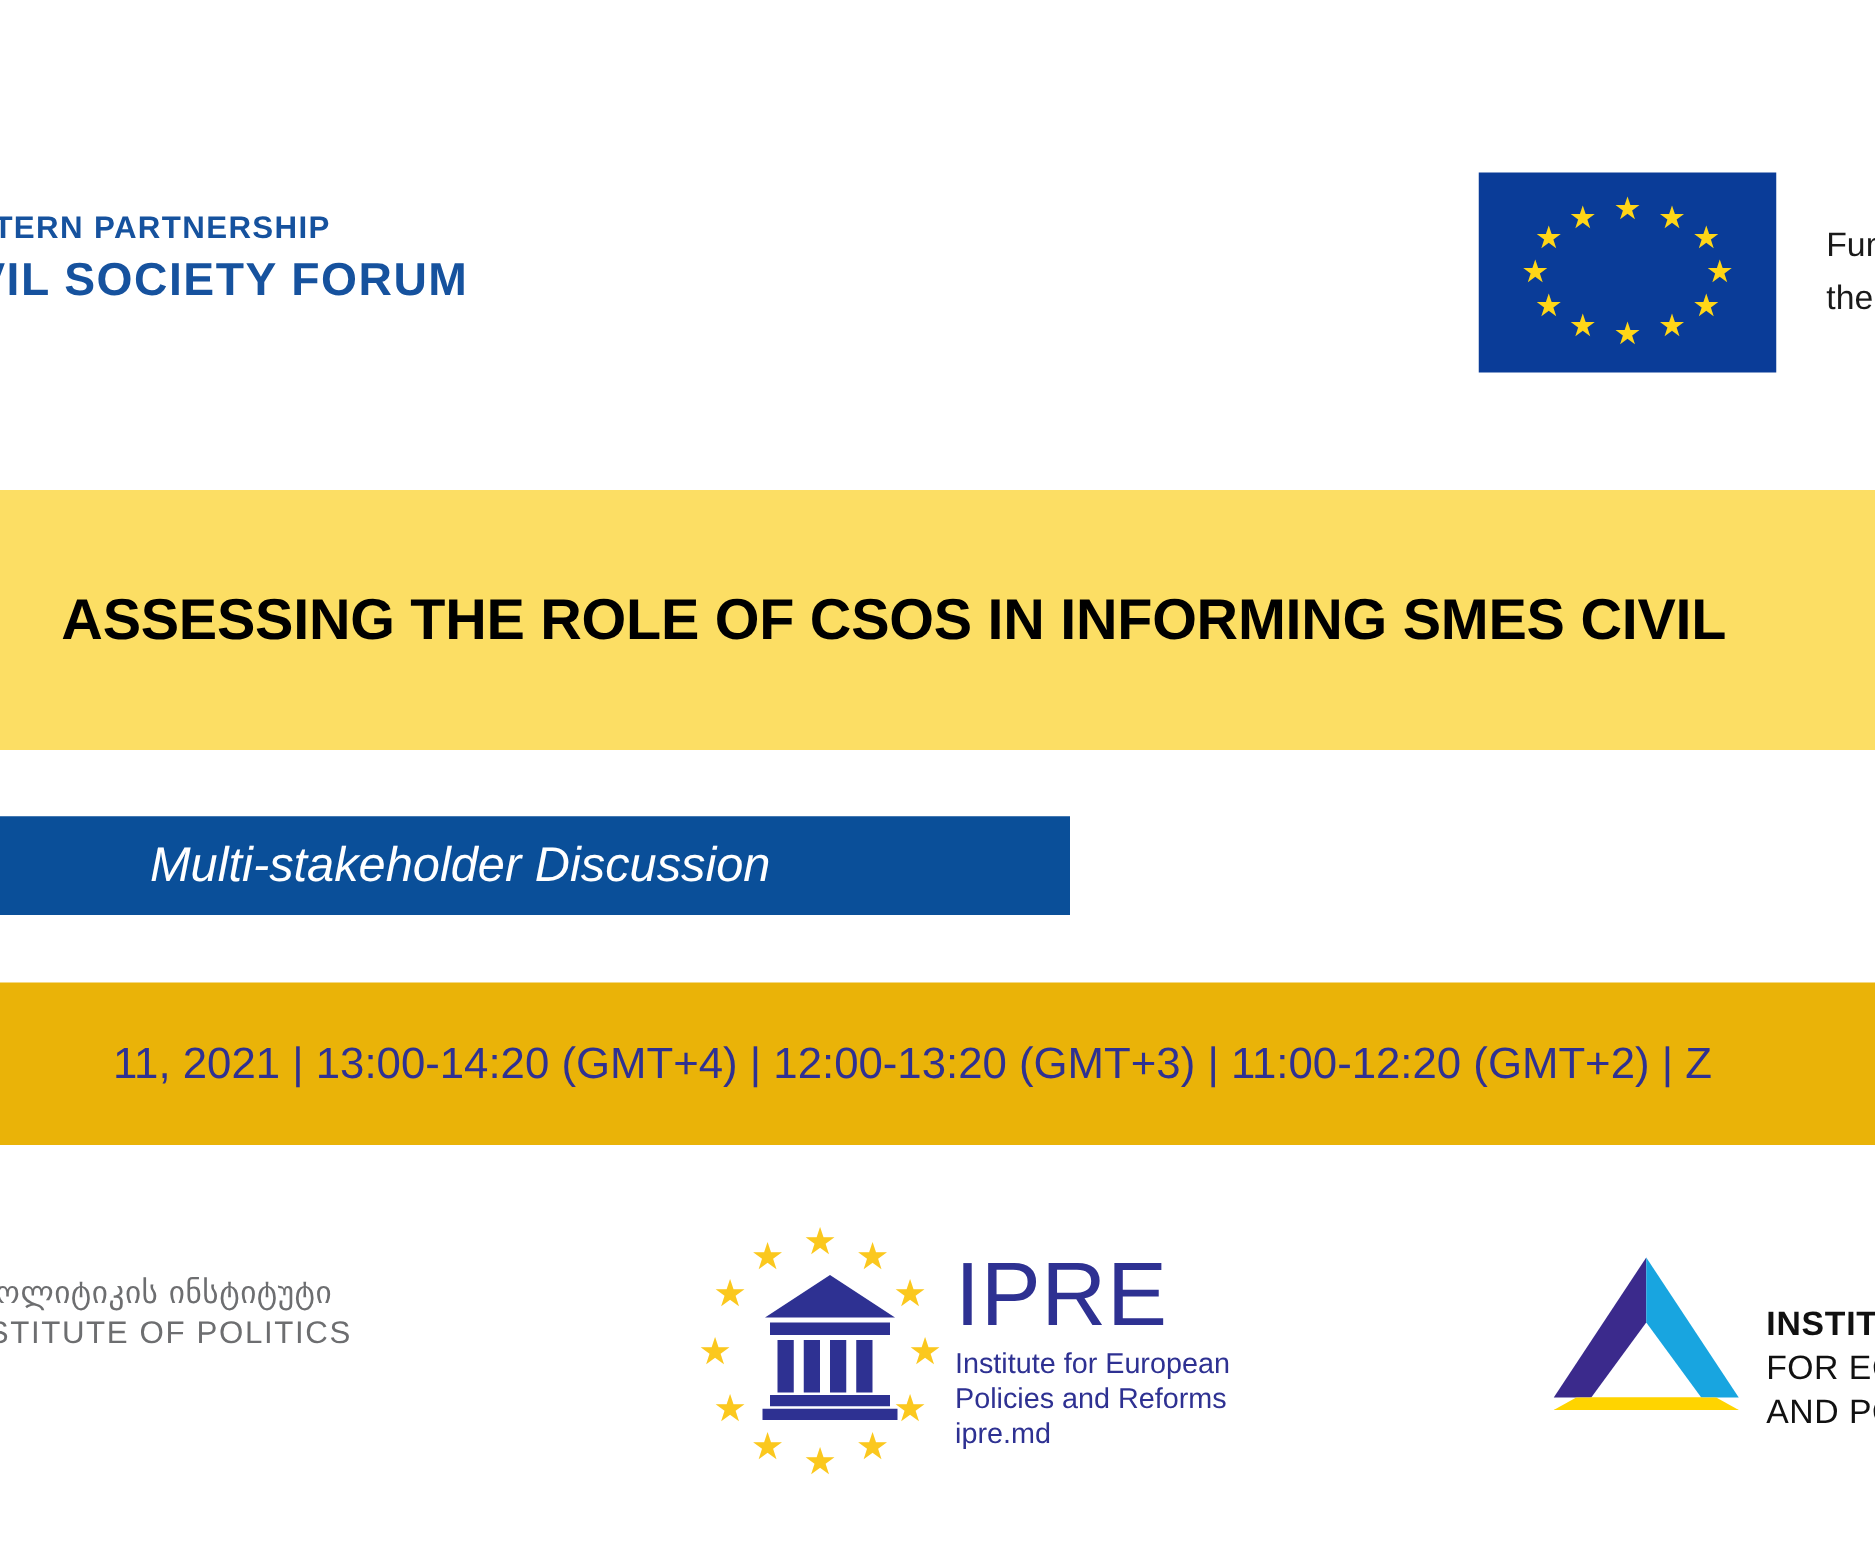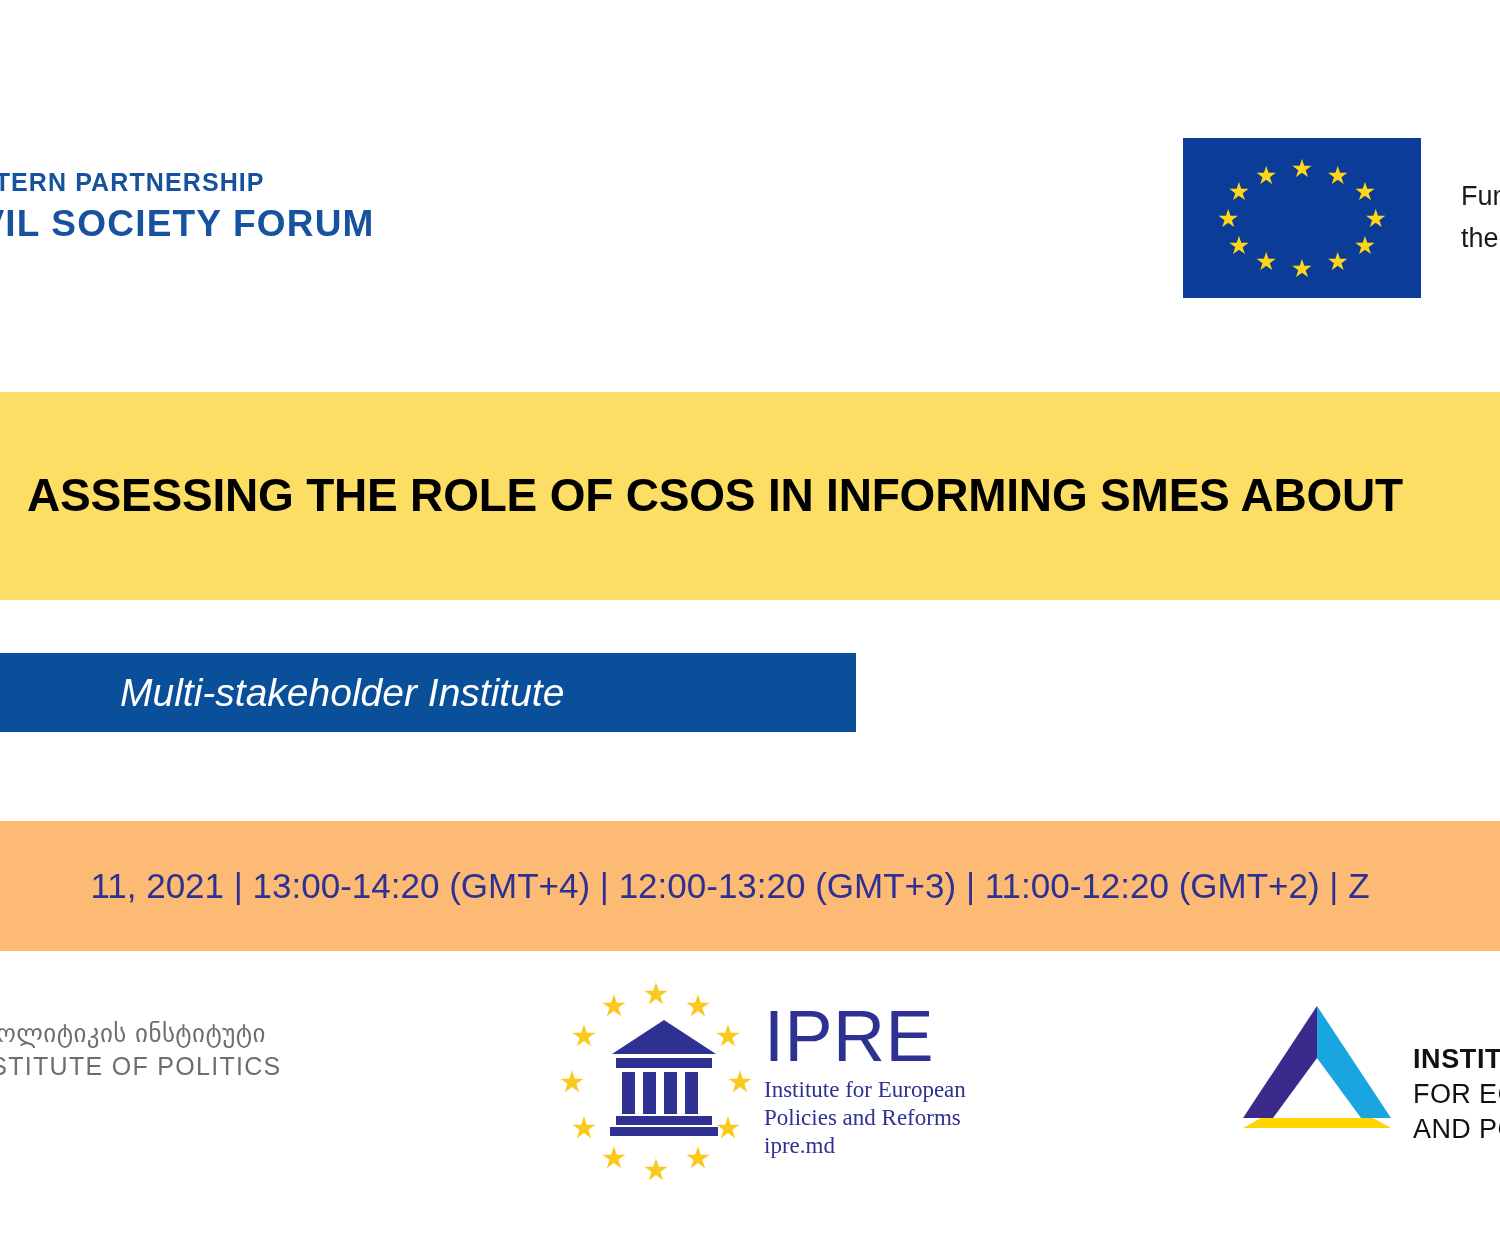--- a/index.html
+++ b/index.html
@@ -119,24 +119,24 @@
     font-style: italic;
     font-size: 39px;
     margin-left: 140px;
     white-space: nowrap;
   }
 
   
   .date-band {
     position: absolute;
     left: 0;
-    top: 821px;
+    top: 786px;
     width: 1500px;
     height: 130px;
-    background: #fdba74;
+    background: #eab308;
     display: flex;
     align-items: center;
     justify-content: center;
   }
   .date-text {
     color: #2F3192;
     font-size: 35px;
     white-space: nowrap;
     margin-left: -40px;
   }
@@ -202,21 +202,20 @@
     color: #2E3192;
     line-height: 0.95;
     letter-spacing: 0.5px;
   }
   .ipre-sub {
     font-size: 23px;
     color: #2E3192;
     line-height: 1.22;
     margin-top: 6px;
     white-space: nowrap;
-    font-family: Liberation Serif, serif;
   }
 
   .logo-ier {
     position: absolute;
     left: 1237px;
     top: 1000px;
     width: 400px;
     height: 150px;
   }
   .ier-mark {
@@ -270,25 +269,25 @@
       <span class="star" style="left:23.5%;top:33%;">★</span>
       <span class="star" style="left:35%;  top:23%;">★</span>
     </div>
     <div class="eu-funded-text">
       <div>Fun</div>
       <div>the</div>
     </div>
   </div>
 
   <div class="title-band">
-    <div class="title-line l1">ASSESSING THE ROLE OF CSOS IN INFORMING SMES ABOUT</div>
+    <div class="title-line l1">ASSESSING THE ROLE OF CSOS IN INFORMING SMES CIVIL</div>
   </div>
 
   <div class="subtitle-band">
-    <div class="subtitle-text">Multi-stakeholder Institute</div>
+    <div class="subtitle-text">Multi-stakeholder Discussion</div>
   </div>
 
   <div class="date-band">
     <div class="date-text">11, 2021  |  13:00-14:20 (GMT+4)  |  12:00-13:20 (GMT+3)  |  11:00-12:20 (GMT+2)  |  Z</div>
   </div>
 
   <div class="logo-gip">
     <div class="gip-ka">ველოს პოლიტიკის ინსტიტუტი</div>
     <div class="gip-en">GIAN INSTITUTE OF POLITICS</div>
   </div>

